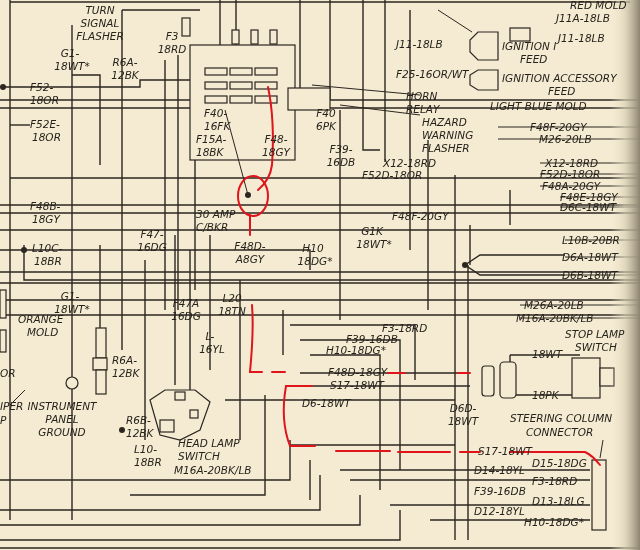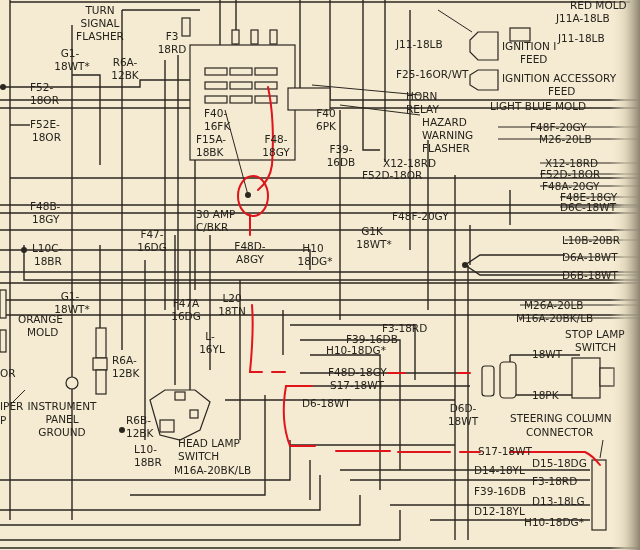--- a/index.html
+++ b/index.html
@@ -1,17 +1,17 @@
 <!DOCTYPE html>
 <html><head>
 <meta charset="utf-8">
 <style>
   html,body{margin:0;padding:0;}
   body{width:640px;height:550px;overflow:hidden;background:#f3ead0;}
-  #stage{position:relative;width:640px;height:550px;background:#f4ebd2;}
+  #stage{position:relative;width:640px;height:550px;background:#f4ebd2;font-style:italic;}
   svg{position:absolute;left:0;top:0;}
   .w{stroke:#2b2620;stroke-width:1.4;fill:none;}
   .wt{stroke:#2b2620;stroke-width:1;fill:none;}
   .red{stroke:#e0141b;stroke-width:2;fill:none;stroke-linecap:round;}
   .lbl{font-family:"DejaVu Sans",sans-serif;font-size:10.5px;fill:#26221c;}
   .lblc{font-family:"DejaVu Sans",sans-serif;font-size:10.5px;fill:#26221c;text-anchor:middle;}
   .comp{stroke:#2b2620;stroke-width:1.2;fill:#f4ebd2;}
   .edge{fill:url(#edgeGrad);}
 </style>
 </head>

